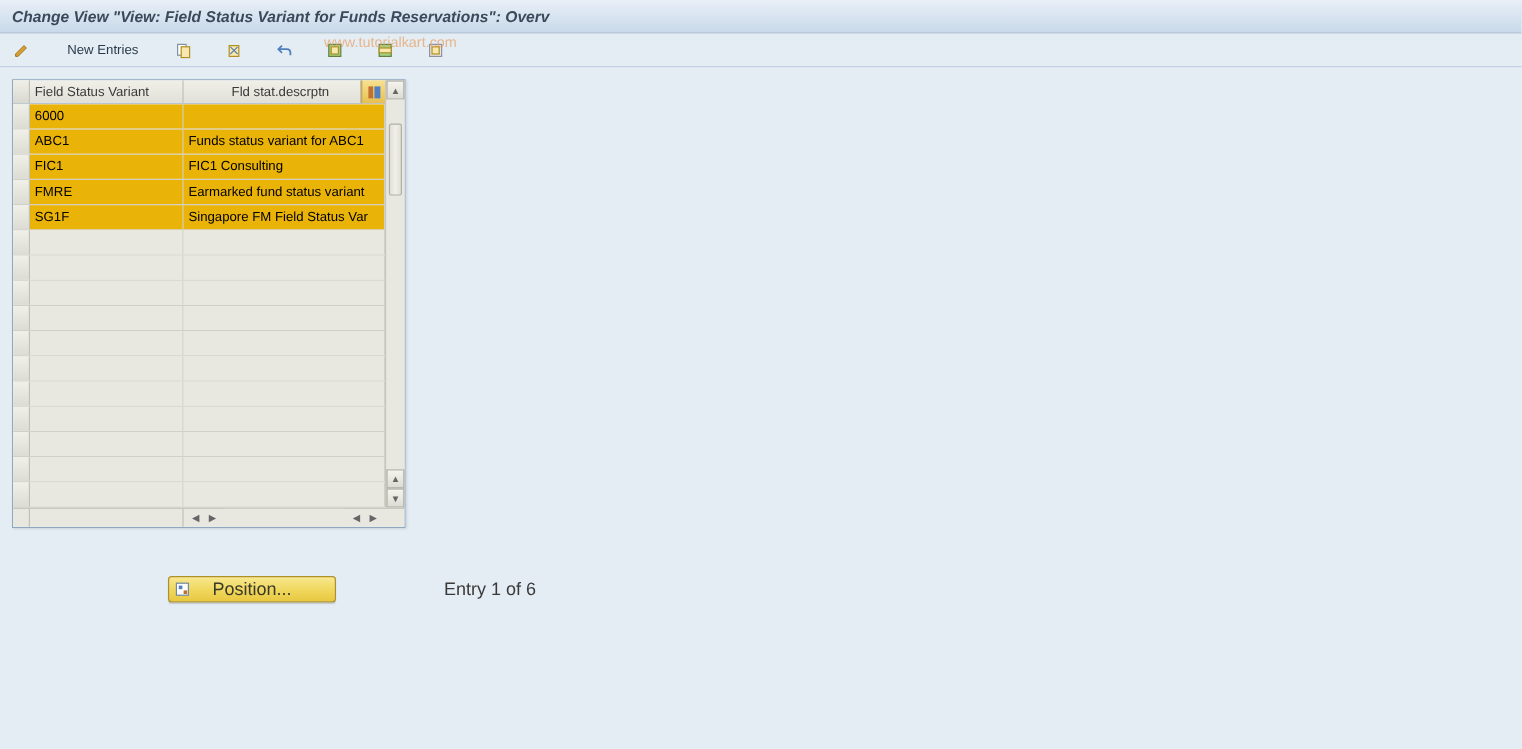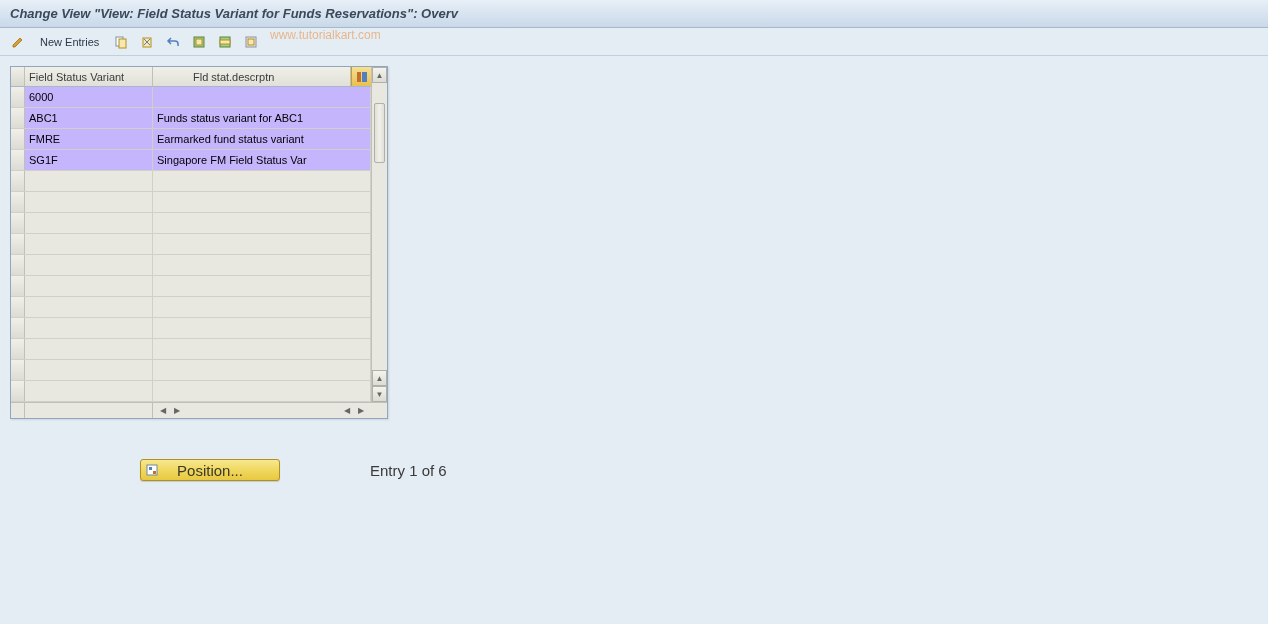--- a/index.html
+++ b/index.html
@@ -28,21 +28,21 @@
       color: #3a4a5a;
     }
     
     .toolbar {
       background: #e4ecf4;
       height: 28px;
       display: flex;
       align-items: center;
       padding: 0 8px;
       border-bottom: 1px solid #c0d0e0;
-      gap: 6px;
+      gap: 22px;
       position: relative;
     }
     .tb-icon {
       width: 20px;
       height: 20px;
       display: flex;
       align-items: center;
       justify-content: center;
       cursor: pointer;
       border-radius: 2px;
@@ -63,21 +63,21 @@
       color: #e8a060;
       opacity: 0.7;
       pointer-events: none;
     }
     
     .main {
       padding: 10px;
     }
     
     .table-container {
-      width: 378px;
+      width: 328px;
       border: 1px solid #8fa8c0;
       background: #fff;
       display: flex;
       flex-direction: column;
       box-shadow: 1px 1px 2px rgba(0,0,0,0.1);
     }
     .table-scroll-wrapper {
       display: flex;
       flex: 1;
     }
@@ -123,21 +123,21 @@
     .td-rowsel {
       width: 14px;
       background: linear-gradient(to bottom, #f0f0e8, #dcdcd4);
       border-right: 1px solid #c0c0b8;
       cursor: pointer;
     }
     .td {
       border-right: 1px solid #d0d0c8;
       padding: 2px 4px;
       font-size: 11px;
-      background: #c4b5fd;
+      background: #eab308;
       display: flex;
       align-items: center;
       overflow: hidden;
       white-space: nowrap;
     }
     .td-col1 { width: 128px; }
     .td-col2 { flex: 1; }
     .tr.empty .td { background: #e8e8e0; }
     
     .vscroll {
@@ -310,20 +310,25 @@
 
         <div class="tr">
               <div class="td-rowsel"></div>
               <div class="td td-col1">6000</div>
               <div class="td td-col2"></div>
             </div>
             <div class="tr">
               <div class="td-rowsel"></div>
               <div class="td td-col1">ABC1</div>
               <div class="td td-col2">Funds status variant for ABC1</div>
+            </div>
+            <div class="tr">
+              <div class="td-rowsel"></div>
+              <div class="td td-col1">FIC1</div>
+              <div class="td td-col2">FIC1 Consulting</div>
             </div>
             <div class="tr">
               <div class="td-rowsel"></div>
               <div class="td td-col1">FMRE</div>
               <div class="td td-col2">Earmarked fund status variant</div>
             </div>
             <div class="tr">
               <div class="td-rowsel"></div>
               <div class="td td-col1">SG1F</div>
               <div class="td td-col2">Singapore FM Field Status Var</div>

